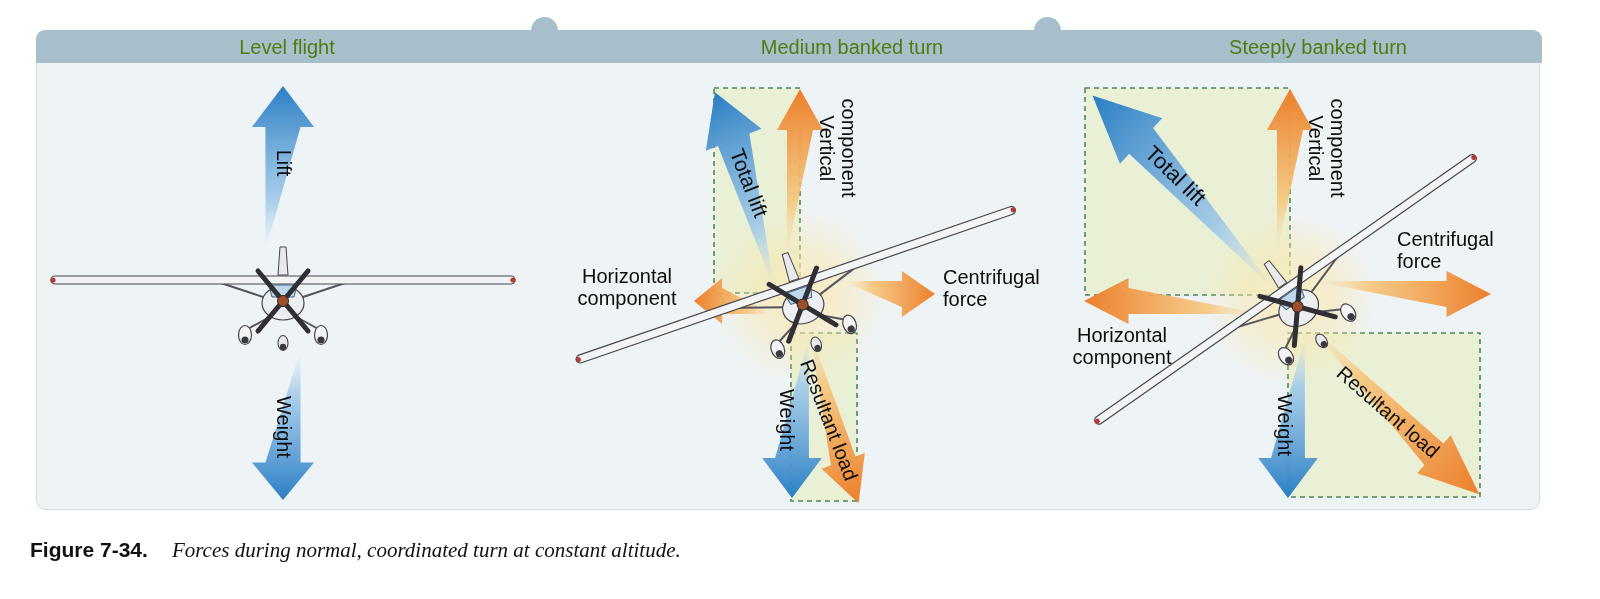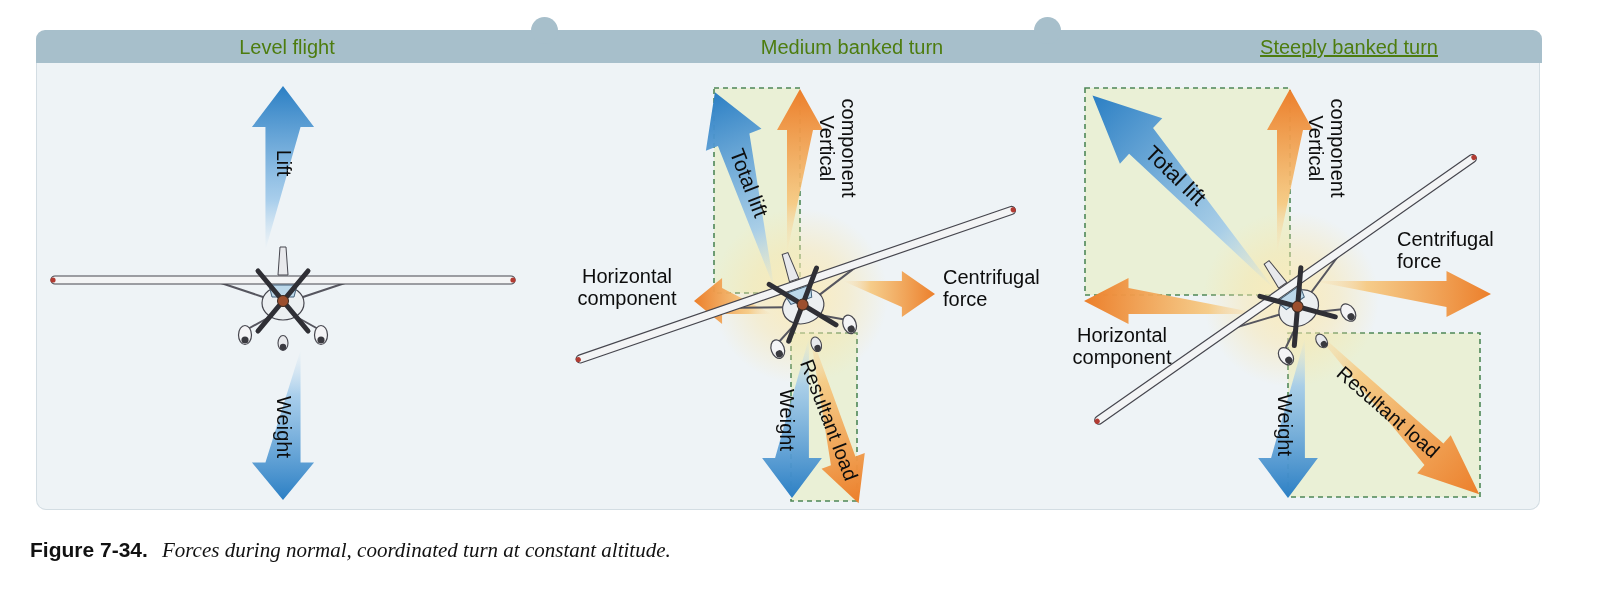--- a/index.html
+++ b/index.html
@@ -28,31 +28,31 @@
   }
   svg.diagram{position:absolute;left:0;top:0;}
   .lbl{
     position:absolute;transform:translate(-50%,-50%);
     font-size:20px;line-height:1.12;color:#0d0d0d;
     text-align:center;white-space:pre-line;
   }
   .vtext{writing-mode:vertical-lr;}
   .caption{position:absolute;left:30px;top:538px;font-size:21px;}
   .caption-label{font-weight:bold;font-family:"Liberation Sans",sans-serif;}
-  .caption-text{font-style:italic;font-family:"Liberation Serif",serif;margin-left:14px;}
+  .caption-text{font-style:italic;font-family:"Liberation Serif",serif;margin-left:24px;}
 </style>
 </head>
 <body>
 
 <div class="header-bar"></div>
 <div class="bump" style="left:531px;"></div>
 <div class="bump" style="left:1034px;"></div>
 <div class="panel-title" style="left:287px;">Level flight</div>
 <div class="panel-title" style="left:852px;">Medium banked turn</div>
-<div class="panel-title" style="left:1349px;text-decoration:underline;">Steeply banked turn</div>
+<div class="panel-title" style="left:1318px;">Steeply banked turn</div>
 
 <div class="body-panel"></div>
 
 <svg class="diagram" width="1600" height="599" viewBox="0 0 1600 599">
   <defs>
     <linearGradient id="gBlue" x1="0" y1="1" x2="0" y2="0">
       <stop offset="0" stop-color="#bcd9ef" stop-opacity="0"></stop>
       <stop offset="0.3" stop-color="#9dc8ea" stop-opacity="0.85"></stop>
       <stop offset="1" stop-color="#2b7fc4" stop-opacity="1"></stop>
     </linearGradient>

